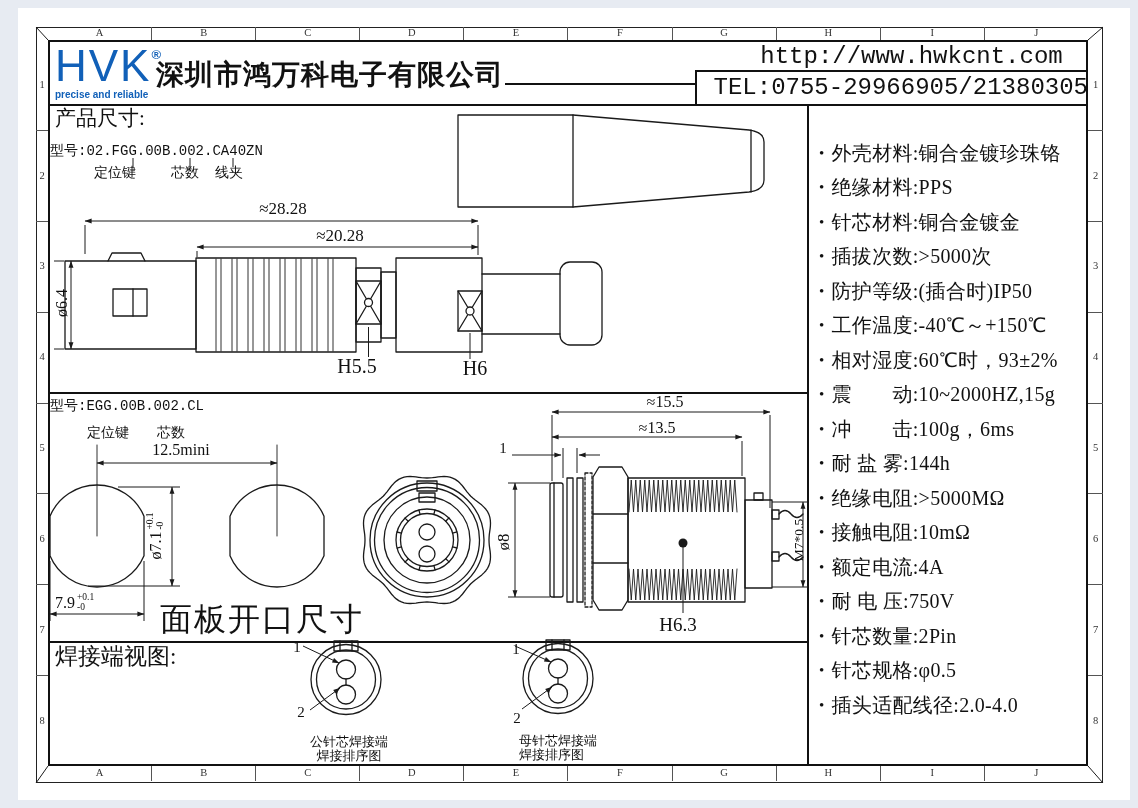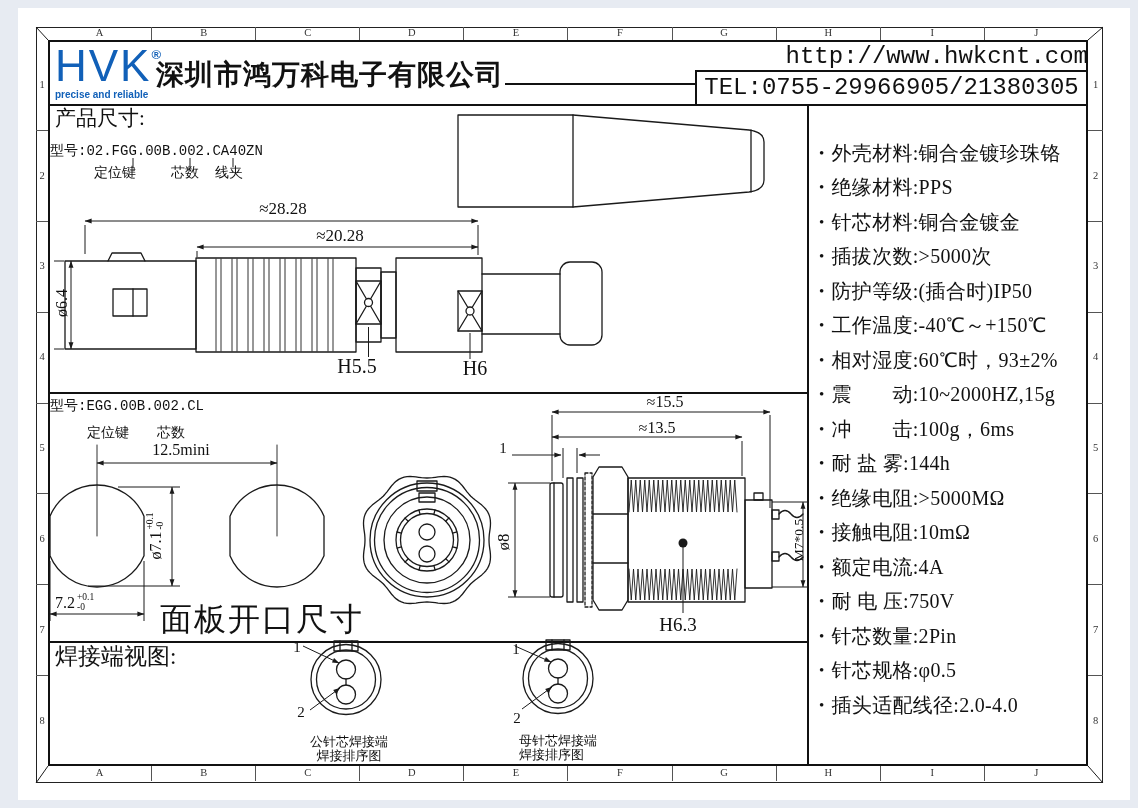--- a/index.html
+++ b/index.html
@@ -22,23 +22,23 @@
   .band-left .gcell,.band-right .gcell{border-bottom:1px solid #555}
   .band-left .gcell:last-child,.band-right .gcell:last-child{border-bottom:none}
   
   .vrule,.hrule{position:absolute;background:#111}
   
   .logo{position:absolute;left:55px;top:44px;width:150px}
   .logo-word{font-family:"Liberation Sans",sans-serif;font-weight:normal;font-size:44px;line-height:1;color:#1160b8;letter-spacing:2px}
   .logo-reg{font-family:"Liberation Sans",sans-serif;font-weight:bold;font-size:13px;color:#1160b8;vertical-align:22px}
   .logo-tag{font-family:"Liberation Sans",sans-serif;font-weight:bold;font-size:10px;color:#1160b8;letter-spacing:0;margin-top:1px}
   .company{position:absolute;left:156px;top:56px;font-size:28px;font-weight:bold;letter-spacing:1px;font-family:"Liberation Serif",serif}
-  .website{position:absolute;left:695px;top:43px;width:393px;text-align:right;padding-left:40px;box-sizing:border-box;
+  .website{position:absolute;left:695px;top:43px;width:393px;text-align:center;padding-left:40px;box-sizing:border-box;
            font-family:"Liberation Mono",monospace;font-size:24px}
-  .tel{position:absolute;left:695px;top:74px;width:393px;text-align:center;
+  .tel{position:absolute;left:695px;top:74px;width:393px;text-align:right;
        font-family:"Liberation Mono",monospace;font-size:24px}
   
   .lb{position:absolute;white-space:nowrap;line-height:1.08;font-family:"Liberation Serif",serif}
   .c{transform:translateX(-50%)}
   .rot{transform:translate(-50%,-50%) rotate(-90deg)}
   .mono{font-family:"Liberation Mono",monospace}
   .dimrow{display:inline-flex;align-items:center}
   .tol{display:inline-flex;flex-direction:column;font-size:9.5px;line-height:1.05;margin-left:2px}
   
   .specs{position:absolute;left:808px;top:105px;width:280px;height:661px;box-sizing:border-box;padding:31px 0 0 10px}
@@ -301,21 +301,21 @@
     <span class="dimrow">
         <span>ø7.1</span>
         <span class="tol">
           <span>+0.1</span>
           <span>-0</span>
         </span>
       </span>
   </div>
   <div class="lb" style="left:55px;top:593px;font-size:16px">
     <span class="dimrow">
-        <span>7.2</span>
+        <span>7.9</span>
         <span class="tol">
           <span>+0.1</span>
           <span>-0</span>
         </span>
       </span>
   </div>
   <div class="lb" style="left:160px;top:602px;font-size:32px;letter-spacing:2px">面板开口尺寸</div>
   <div class="lb c" style="left:503px;top:440px;font-size:15px">1</div>
   <div class="lb c" style="left:665px;top:393px;font-size:16px">≈15.5</div>
   <div class="lb c" style="left:657px;top:419px;font-size:16px">≈13.5</div>

